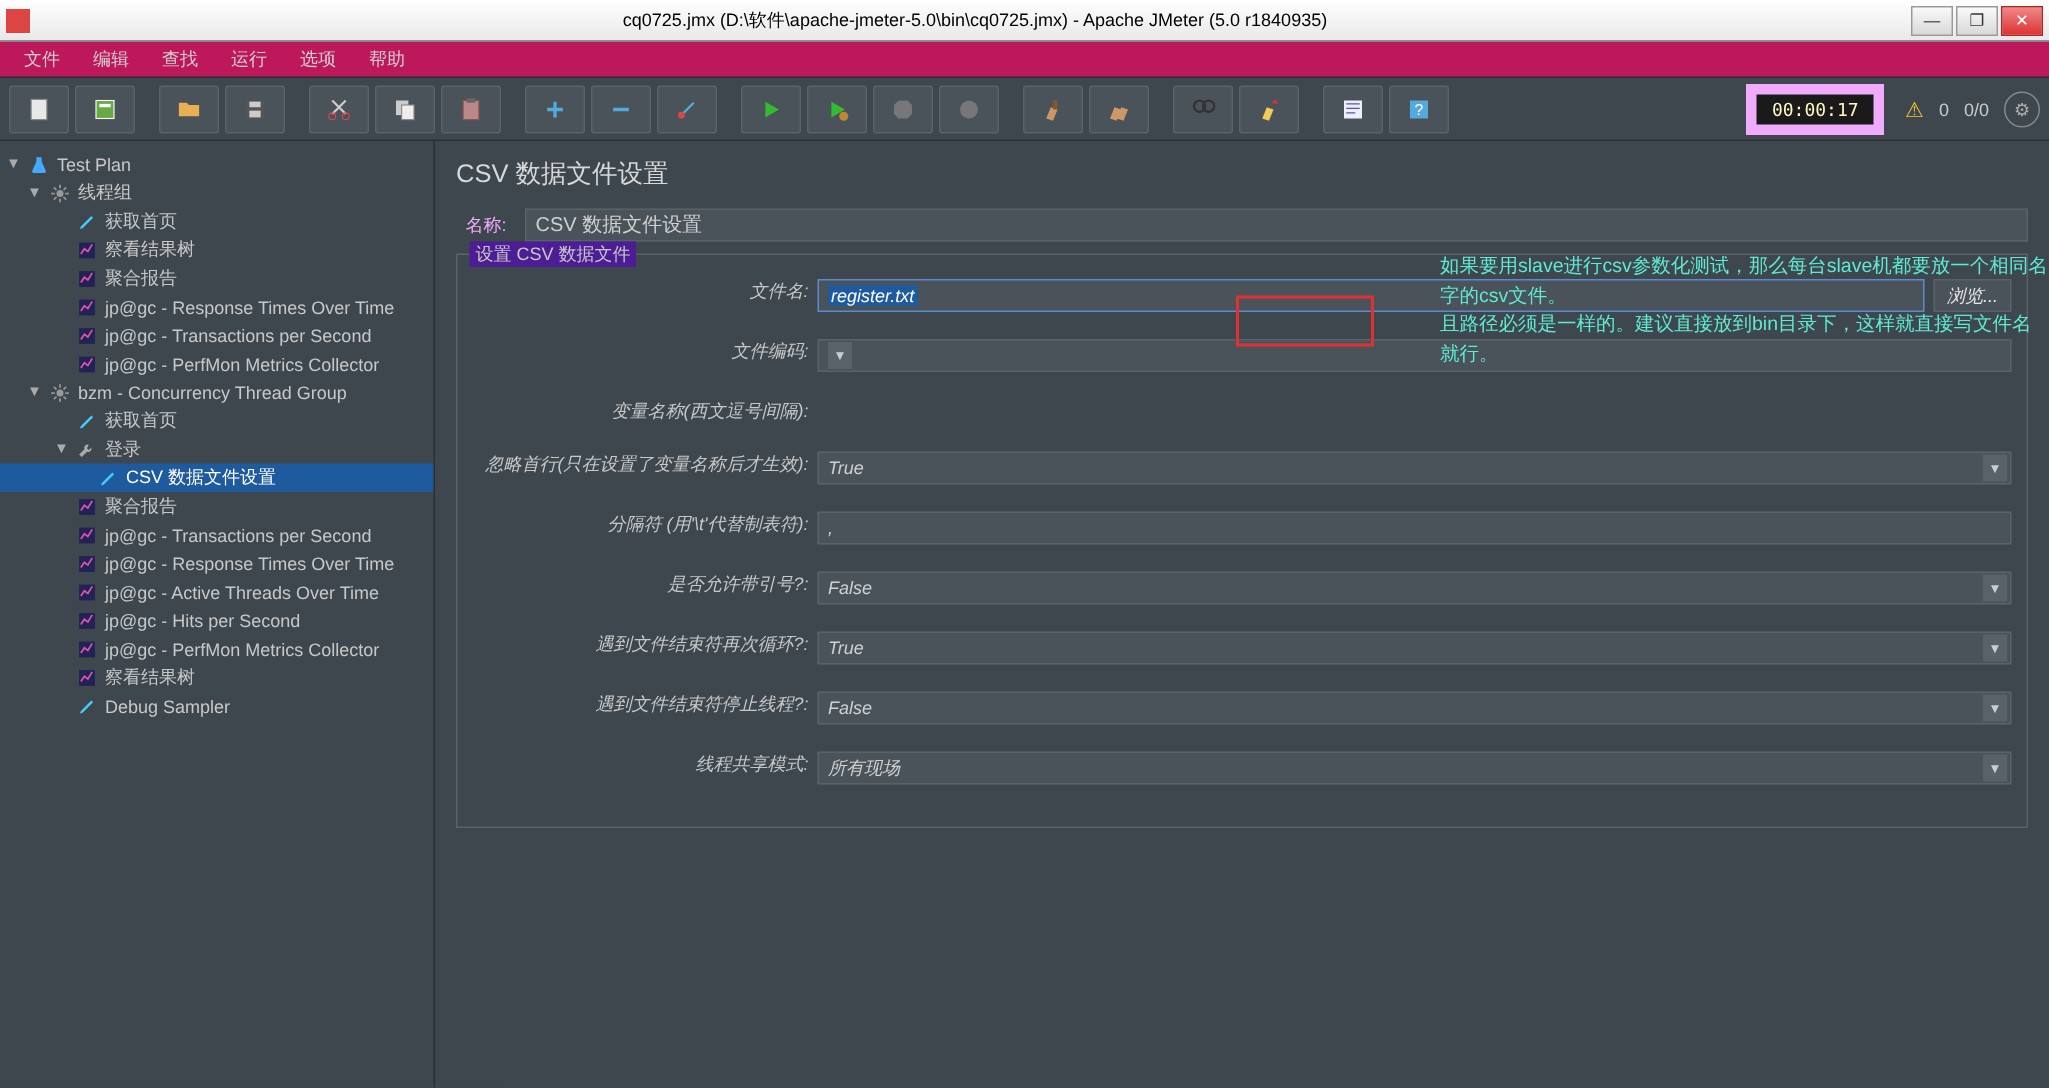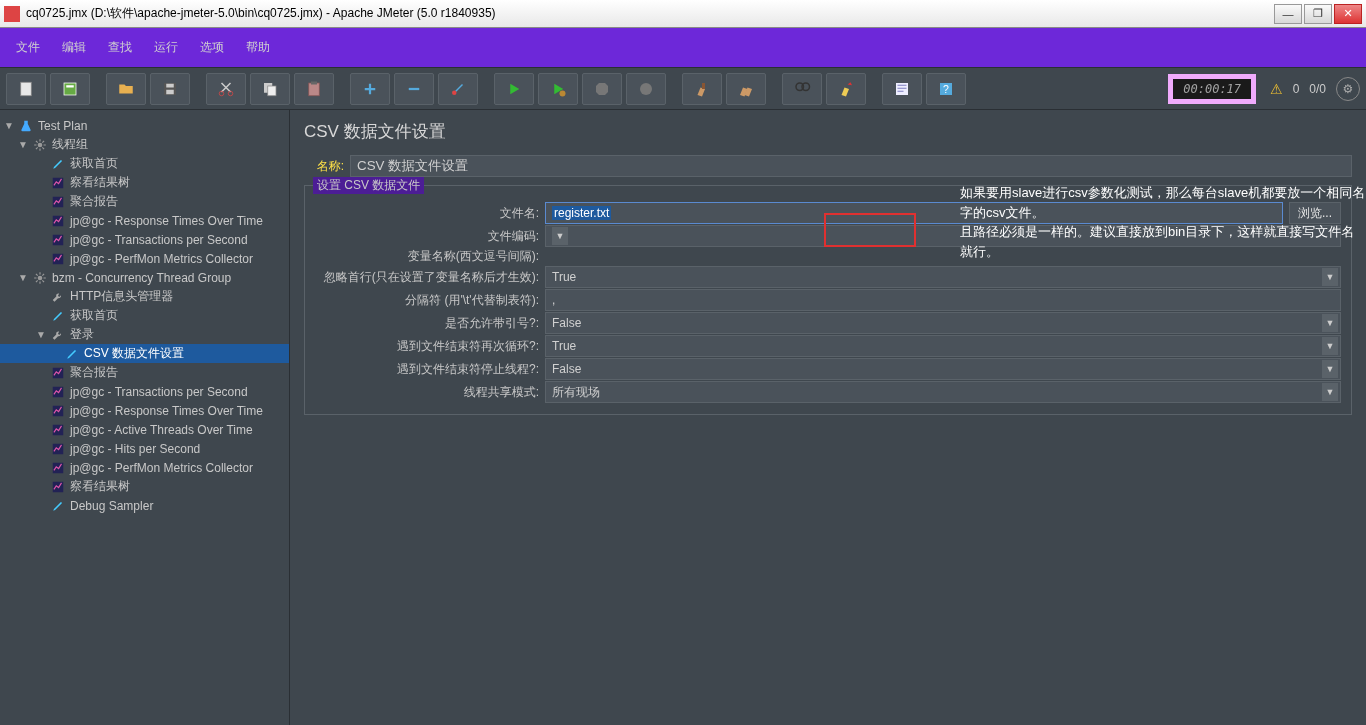--- a/index.html
+++ b/index.html
@@ -1,53 +1,53 @@
 <!DOCTYPE html>
 <html><head>
 <meta charset="utf-8">
 <style>
 * { margin:0; padding:0; box-sizing:border-box; font-family:"Microsoft YaHei",Arial,sans-serif; }
 body { background:#3f474e; color:#c8c8c8; font-size:12px; width:1366px; height:725px; overflow:hidden; }
-.titlebar { height:28px; background:linear-gradient(#fff,#e8e8e8); border-bottom:1px solid #888; display:flex; align-items:center; padding:0 4px; }
+.titlebar { height:28px; background:linear-gradient(#fff,#e8e8e8); border-bottom:1px solid #888; display:flex; align-items:center; padding:0 4px;text-align:center; }
 .titlebar-icon { width:16px; height:16px; background:#d44; margin-right:6px; display:inline-block; }
 .titlebar-text { color:#000; font-size:12px; flex:1; }
 .win-btns { display:flex; gap:2px; }
 .win-btn { width:28px; height:20px; border:1px solid #999; background:linear-gradient(#fafafa,#d8d8d8); display:flex; align-items:center; justify-content:center; font-size:11px; color:#333; }
 .win-btn.close { background:linear-gradient(#e88,#d33); color:#fff; border-color:#b22;}
-.menubar { height:40px; background:#6d28d9; display:flex; align-items:center; padding:0 6px; gap:2px; border-bottom:1px solid #2a2f34;}
+.menubar { height:24px; background:#be185d; display:flex; align-items:center; padding:0 6px; gap:2px; border-bottom:1px solid #2a2f34;}
 .menubar span { padding:3px 10px; color:#d0d0d0; cursor:pointer; }
 .toolbar { height:42px; background:#3f474e; border-bottom:1px solid #2a2f34; display:flex; align-items:center; padding:0 6px; gap:4px;}
 .tbtn { width:40px; height:32px; background:#4a525a; border:1px solid #5a6269; border-radius:2px; display:flex; align-items:center; justify-content:center; cursor:pointer;}
 .tbtn svg { width:18px; height:18px; }
 .tsep { width:8px; }
-.timer { margin-left:auto; background:#1a1a1a; color:#a3a3a3; padding:3px 10px; border:5px solid #f0abfc; font-family:monospace;font-style:italic;}
+.timer { margin-left:auto; background:#1a1a1a; color:#fef9c3; padding:3px 10px; border:7px solid #f0abfc; font-family:monospace;}
 .status-r { display:flex; align-items:center; gap:10px; margin-left:10px; color:#ccc;}
 .warn-tri { color:#f4c430; font-size:14px;}
 .main { display:flex; height:calc(100% - 94px);}
 .tree { width:290px; background:#3f474e; border-right:1px solid #2a2f34; padding:6px 0; overflow:auto;}
 .tnode { display:flex; align-items:center; height:19px; padding-left:4px; cursor:pointer; color:#c8c8c8; white-space:nowrap;}
 .tnode.selected { background:#1e5a9e; color:#fff;}
 .tnode.selected .lbl { background:#1e5a9e; }
 .tarrow { width:10px; font-size:10px; color:#aaa; display:inline-block; text-align:center;}
 .ticon { width:16px; height:16px; margin:0 4px; display:inline-flex; align-items:center; justify-content:center;}
 .ind0{padding-left:4px}.ind1{padding-left:18px}.ind2{padding-left:36px}.ind3{padding-left:50px}
 .panel { flex:1; background:#3f474e; padding:10px 14px; position:relative; overflow:auto;}
 .panel-title { font-size:17px; color:#d8d8d8; margin-bottom:12px; font-weight:normal;}
 .form-row { display:flex; align-items:center; margin-bottom:6px;}
-.form-lbl { width:40px; text-align:right; color:#fde047; margin-right:6px;}
+.form-lbl { width:40px; text-align:center; color:#f0abfc; margin-right:6px;}
 .form-inp { flex:1; height:22px; background:#4a525a; border:1px solid #5a6269; color:#d0d0d0; padding:0 6px;}
 .fieldset { border:1px solid #5a6269; padding:10px; margin-top:8px; position:relative;}
 .fieldset-lbl { position:absolute; top:-9px; left:8px; background:#4c1d95; padding:0 4px; color:#c8c8c8;}
-.frow { display:flex; align-items:center; margin-bottom:1px;}
+.frow { display:flex; align-items:flex-start; margin-bottom:18px;font-style:italic;}
 .frow-lbl { width:230px; text-align:right; padding-right:6px; color:#c8c8c8;}
 .frow-val { flex:1; height:22px; background:#4a525a; border:1px solid #5a6269; color:#d0d0d0; padding:2px 6px; display:flex; align-items:center;}
 .frow-val.sel { justify-content:space-between;}
 .sel-arr { width:16px; height:18px; background:#5a6269; display:flex; align-items:center; justify-content:center; font-size:9px; color:#ccc; margin-right:-4px;}
 .highlight-box { position:absolute; border:2px solid #e03030; pointer-events:none;}
-.annotation { position:absolute; color:#ffffff; font-size:13px; line-height:1.5; pointer-events:none;}
+.annotation { position:absolute; color:#5eead4; font-size:13px; line-height:1.5; pointer-events:none;}
 .browse-btn { width:52px; height:22px; background:#4a525a; border:1px solid #5a6269; color:#e5e5e5; margin-left:6px; cursor:pointer; text-align:center; line-height:20px;}
 .sel-text { background:#1e5a9e; color:#fff; padding:0 2px;}
 .gear-circ { width:24px;height:24px;border:1px solid #888;border-radius:50%;display:flex;align-items:center;justify-content:center;color:#aaa;}
 </style>
 </head>
 <body>
 
 <div class="titlebar">
   <span class="titlebar-icon"></span>
   <span class="titlebar-text">cq0725.jmx (D:\软件\apache-jmeter-5.0\bin\cq0725.jmx) - Apache JMeter (5.0 r1840935)</span>
@@ -286,29 +286,20 @@
             <circle cx="12" cy="12" r="4" fill="#999"></circle>
             <path d="M12 2v4M12 18v4M2 12h4M18 12h4M5 5l3 3M16 16l3 3M5 19l3-3M16 8l3-3" stroke="#999" stroke-width="2"></path>
           </svg>
         </span>
         <span class="lbl">bzm - Concurrency Thread Group</span>
       </div>
       <div class="tnode ind2">
         <span class="tarrow"></span>
         <span class="ticon">
           <svg width="14" height="14" viewBox="0 0 24 24">
-            <path d="M14 6a4 4 0 00-5 5l-6 6 3 3 6-6a4 4 0 005-5l-3 3-2-2z" fill="#aaa"></path>
-          </svg>
-        </span>
-        <span class="lbl">HTTP信息头管理器</span>
-      </div>
-      <div class="tnode ind2">
-        <span class="tarrow"></span>
-        <span class="ticon">
-          <svg width="14" height="14" viewBox="0 0 24 24">
             <path d="M4 20l3-1 12-12-2-2L5 17z" fill="#4cf"></path>
           </svg>
         </span>
         <span class="lbl">获取首页</span>
       </div>
       <div class="tnode ind2">
         <span class="tarrow">▼</span>
         <span class="ticon">
           <svg width="14" height="14" viewBox="0 0 24 24">
             <path d="M14 6a4 4 0 00-5 5l-6 6 3 3 6-6a4 4 0 005-5l-3 3-2-2z" fill="#aaa"></path>

